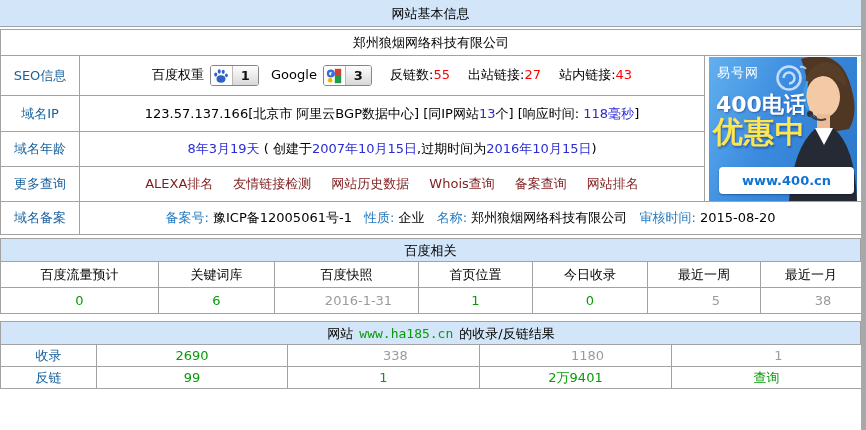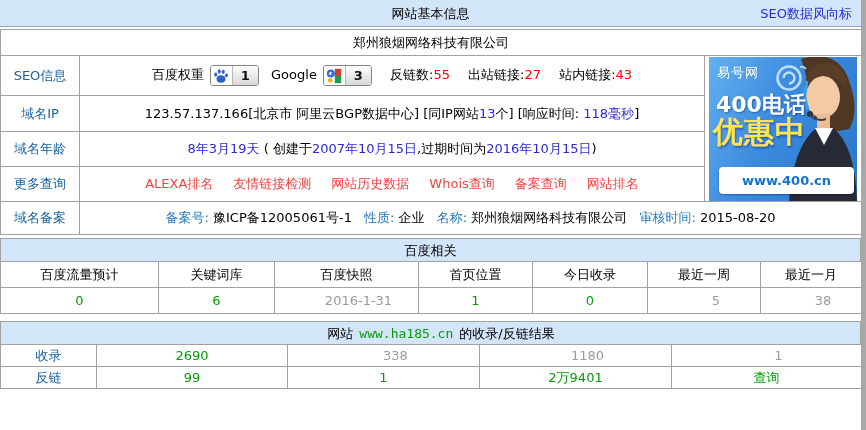--- a/index.html
+++ b/index.html
@@ -25,21 +25,21 @@
   .row-icp td { height:33px; }
 
   .blue  { color:#2b2bd5; }
   .lblue { color:#2579be; }
   .green { color:#089b08; }
   .red   { color:#ff0000; }
   .gray  { color:#9b9b9b;padding-left:24px; }
   .ml8  { margin-left:8px; }
   .ml14 { margin-left:14px; }
   .lnk { cursor:pointer; }
-  .more-link { color:#ef4444; margin:12px 10px; cursor:pointer; }
+  .more-link { color:#7f1d1d; margin:12px 10px; cursor:pointer; }
 
   
   .badge { display:inline-flex; align-items:stretch; border:1px solid #858585; border-radius:3px; overflow:hidden; background:#fff; height:21px; vertical-align:middle; margin-left:6px; cursor:pointer; }
   .badge .bicon { width:22px; display:flex; align-items:center; justify-content:center; background:#fff; border-right:1px solid #b9b9b9; }
   .badge .bnum { width:25px; display:flex; align-items:center; justify-content:center; font-weight:bold; font-size:13px; color:#111; background:linear-gradient(#fefefe,#d8d8d8); }
 
   
   .ad-cell { vertical-align:middle; }
   .ad { width:148px; height:144px; margin:0 auto; position:relative; overflow:hidden; cursor:pointer; text-align:center;
         background:linear-gradient(115deg,#62b0ef 0%,#3a8ade 45%,#2b77c9 100%);padding-left:48px; }
@@ -62,21 +62,20 @@
   .links-tbl .r td { height:22px; }
   .val { font-size:13px; }
 </style>
 </head>
 <body>
 
 <div id="page">
 
   <div class="topbar">
     <div class="topbar-title">网站基本信息</div>
-    <span class="topbar-link">SEO数据风向标</span>
   </div>
 
   <table class="main-tbl">
     <colgroup>
         <col style="width:79px">
         <col style="width:625px">
         <col style="width:157px">
       </colgroup>
     <tbody>
         <tr>

